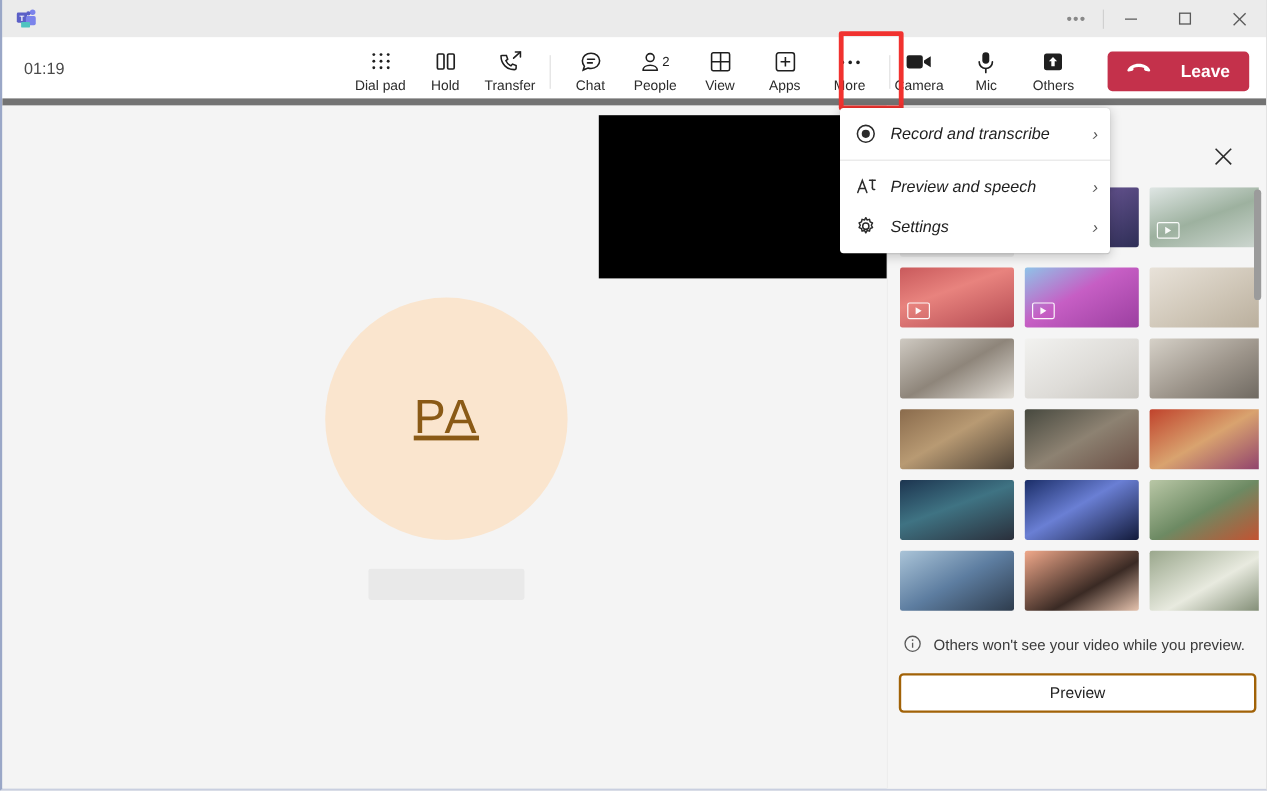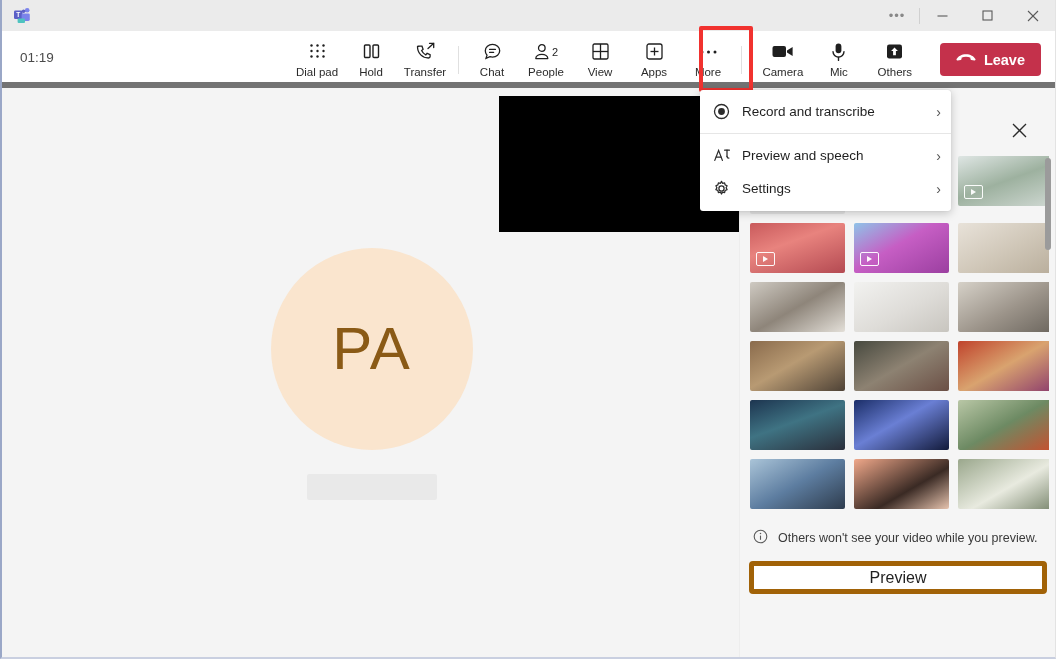--- a/index.html
+++ b/index.html
@@ -64,21 +64,21 @@
   .badge-num { font-size: 11px; color: #1f1f1f; margin-left: 1px; }
 
   .tb-right {
     position: absolute; right: 14px; top: 0; height: 57px;
     display: flex; align-items: center; gap: 2px;
   }
   .leave-btn {
     margin-left: 16px;
     background: #c4314b; color: #fff;
     height: 33px; min-width: 100px; border-radius: 4px;
-    display: flex; align-items: center; justify-content: center; gap: 8px;
+    display: flex; align-items: center; justify-content: center; gap: 25px;
     padding: 0 16px;
     font-size: 14.5px; font-weight: bold;
     border: none; cursor: pointer;
   }
 
   
   .hl-more {
     position: absolute; left: 697px; top: 26px; width: 54px; height: 66px;
     border: 4px solid #f1322f; border-radius: 2px;
     pointer-events: none; z-index: 40;
@@ -95,35 +95,36 @@
   }
   .avatar-wrap {
     position: absolute; left: 0; top: 0; width: 740px; height: 571px;
     display: flex; flex-direction: column; align-items: center; justify-content: center;
     gap: 32px;
   }
   .avatar {
     width: 202px; height: 202px; border-radius: 50%;
     background: #fae5ce;
     display: flex; align-items: center; justify-content: center;
-    font-size: 60px; color: #8a5a16; letter-spacing: 2px;
+    font-size: 40px; color: #8a5a16; letter-spacing: 2px; text-decoration: underline;
   }
   .name-bar {
     width: 130px; height: 26px; background: #e9e9e9; border-radius: 2px;
     margin-top: -8px;
   }
 
   
   .menu {
-    position: absolute; left: 698px; top: 90px; width: 251px;
+    position: absolute; left: 698px; top: 90px; width: 225px;
     background: #fff;
     box-shadow: 0 2px 10px rgba(0,0,0,.22), 0 0 1px rgba(0,0,0,.18);
     border-radius: 3px;
     padding: 5px 0 6px 0;
     z-index: 50;
+    font-style: italic;
   }
   .mi {
     height: 33px; display: flex; align-items: center;
     padding: 0 10px 0 12px; gap: 11px;
     font-size: 13.5px; color: #1f1f1f;
     position: relative;
   }
   .mi .mic { width: 19px; display:flex; align-items:center; justify-content:center; color:#2b2b2b; }
   .mi .mlbl { flex: 1; }
   .mi .chev { color: #555; font-size: 14px; display:flex; align-items:center; }
@@ -192,22 +193,22 @@
     background: #f5f5f5;
     padding: 0 9px;
   }
   .note {
     display: flex; align-items: center; gap: 10px;
     padding: 12px 2px 14px 4px;
     font-size: 12.5px; color: #3a3a3a;
   }
   .btn-preview {
     display: block; width: 298px; height: 33px;
-    background: #fff; border: 5px solid #a16207; border-radius: 4px;
-    font-size: 16px; color: #1f1f1f; cursor: pointer;
+    background: #fff; border: 2px solid #a16207; border-radius: 4px;
+    font-size: 13px; color: #1f1f1f; cursor: pointer;
     font-family: inherit;
   }
   .btn-apply {
     display: block; width: 298px; height: 38px; margin-top: 14px;
     background: #5b5fc7; border: none; border-radius: 4px;
     font-size: 14.5px; color: #fff; font-weight: bold; cursor: pointer;
     font-family: inherit;
   }
 
   

